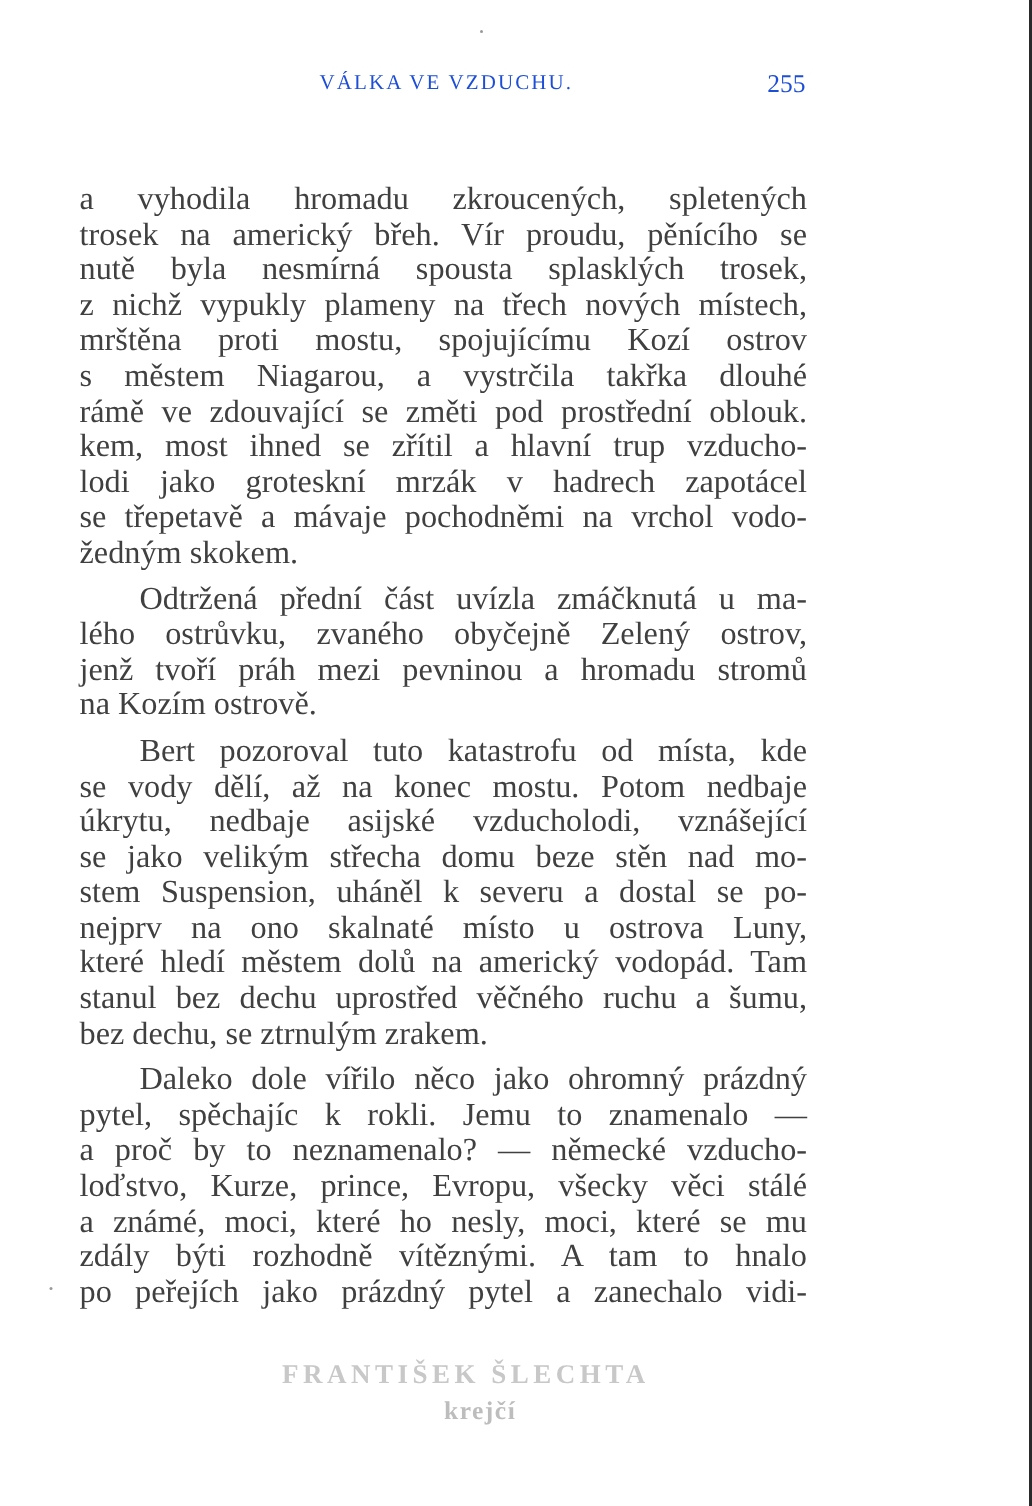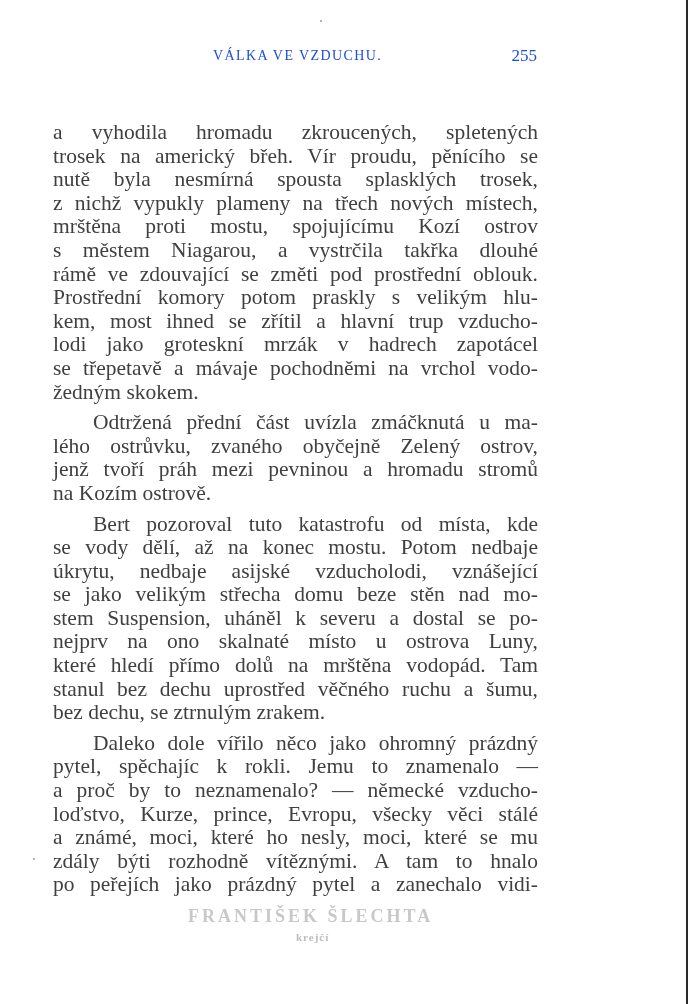--- a/index.html
+++ b/index.html
@@ -26,21 +26,21 @@
     .para { margin: 0; }
     .para + .para { margin-top: 7px; }
     .line { display: block; text-align: justify; text-align-last: justify; white-space: nowrap; height: 23.6px; }
     .line.last { text-align-last: left; }
     .line.indent { padding-left: 40px; }
     .stamp {
       position: absolute; left: 188px; top: 906px; width: 300px; text-align: left;
       font-family: Liberation Serif, serif; color: #c8c8c8;
     }
     .stamp-name { font-size: 18px; font-weight: bold; letter-spacing: 3px; display: block; }
-    .stamp-sub { font-size: 11px; font-weight: bold; display: block; margin-left: 108px; margin-top: 4px; letter-spacing: 1px; color: #bdbdbd; }
+    .stamp-sub { font-size: 17px; font-weight: bold; display: block; margin-left: 108px; margin-top: 4px; letter-spacing: 1px; color: #bdbdbd; }
     .speck { position: absolute; width: 2px; height: 2px; background: #999; border-radius: 1px; }
   </style>
 </head>
 <body>
 
 <div class="page-edge"></div>
 
 <div class="header">
   <span class="running-title">VÁLKA VE VZDUCHU.</span>
   <span class="page-number">255</span>
@@ -48,40 +48,39 @@
 
 <div class="body-text" id="body-text">
     <div class="para">
       <span class="line">a vyhodila hromadu zkroucených, spletených</span>
       <span class="line">trosek na americký břeh. Vír proudu, pěnícího se</span>
       <span class="line">nutě byla nesmírná spousta splasklých trosek,</span>
       <span class="line">z nichž vypukly plameny na třech nových místech,</span>
       <span class="line">mrštěna proti mostu, spojujícímu Kozí ostrov</span>
       <span class="line">s městem Niagarou, a vystrčila takřka dlouhé</span>
       <span class="line">rámě ve zdouvající se změti pod prostřední oblouk.</span>
-      <span class="line">Prostřední komory potom praskly s velikým hlu-</span>
       <span class="line">kem, most ihned se zřítil a hlavní trup vzducho-</span>
       <span class="line">lodi jako groteskní mrzák v hadrech zapotácel</span>
       <span class="line">se třepetavě a mávaje pochodněmi na vrchol vodo-</span>
       <span class="line last">žedným skokem.</span>
     </div>
     <div class="para">
       <span class="line indent">Odtržená přední část uvízla zmáčknutá u ma-</span>
       <span class="line">lého ostrůvku, zvaného obyčejně Zelený ostrov,</span>
       <span class="line">jenž tvoří práh mezi pevninou a hromadu stromů</span>
       <span class="line last">na Kozím ostrově.</span>
     </div>
     <div class="para">
       <span class="line indent">Bert pozoroval tuto katastrofu od místa, kde</span>
       <span class="line">se vody dělí, až na konec mostu. Potom nedbaje</span>
       <span class="line">úkrytu, nedbaje asijské vzducholodi, vznášející</span>
       <span class="line">se jako velikým střecha domu beze stěn nad mo-</span>
       <span class="line">stem Suspension, uháněl k severu a dostal se po-</span>
       <span class="line">nejprv na ono skalnaté místo u ostrova Luny,</span>
-      <span class="line">které hledí přímo dolů na mrštěna vodopád. Tam</span>
+      <span class="line">které hledí městem dolů na americký vodopád. Tam</span>
       <span class="line">stanul bez dechu uprostřed věčného ruchu a šumu,</span>
       <span class="line last">bez dechu, se ztrnulým zrakem.</span>
     </div>
     <div class="para">
       <span class="line indent">Daleko dole vířilo něco jako ohromný prázdný</span>
       <span class="line">pytel, spěchajíc k rokli. Jemu to znamenalo —</span>
       <span class="line">a proč by to neznamenalo? — německé vzducho-</span>
       <span class="line">loďstvo, Kurze, prince, Evropu, všecky věci stálé</span>
       <span class="line">a známé, moci, které ho nesly, moci, které se mu</span>
       <span class="line">zdály býti rozhodně vítěznými. A tam to hnalo</span>

